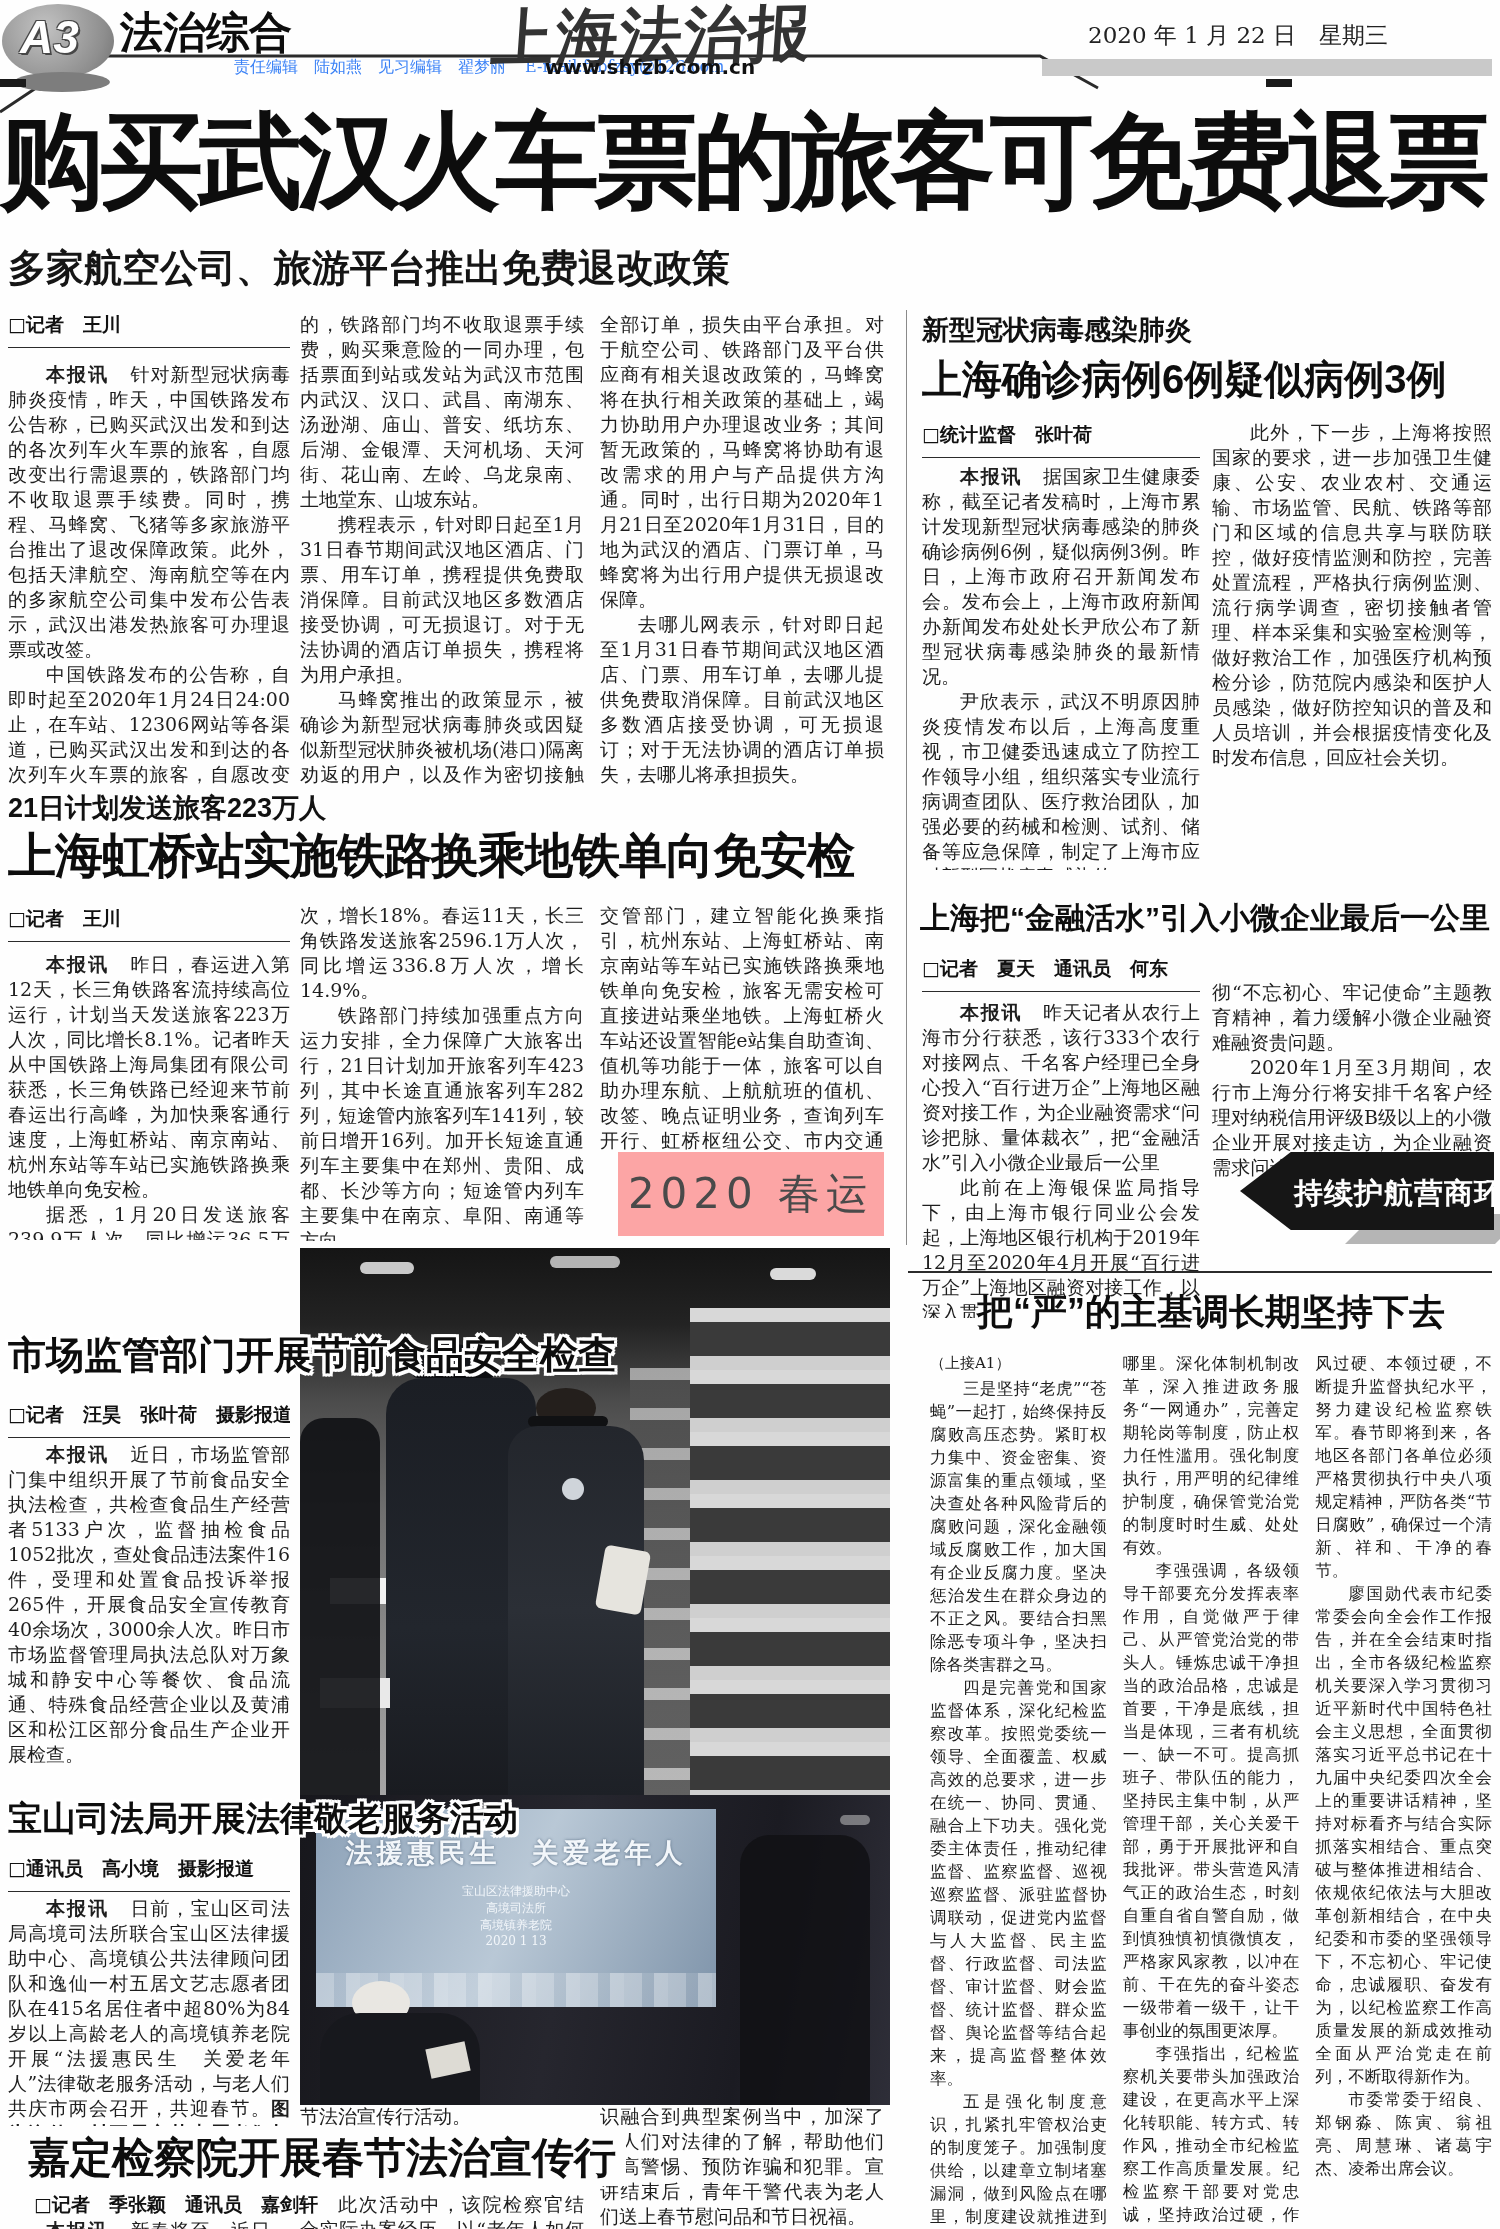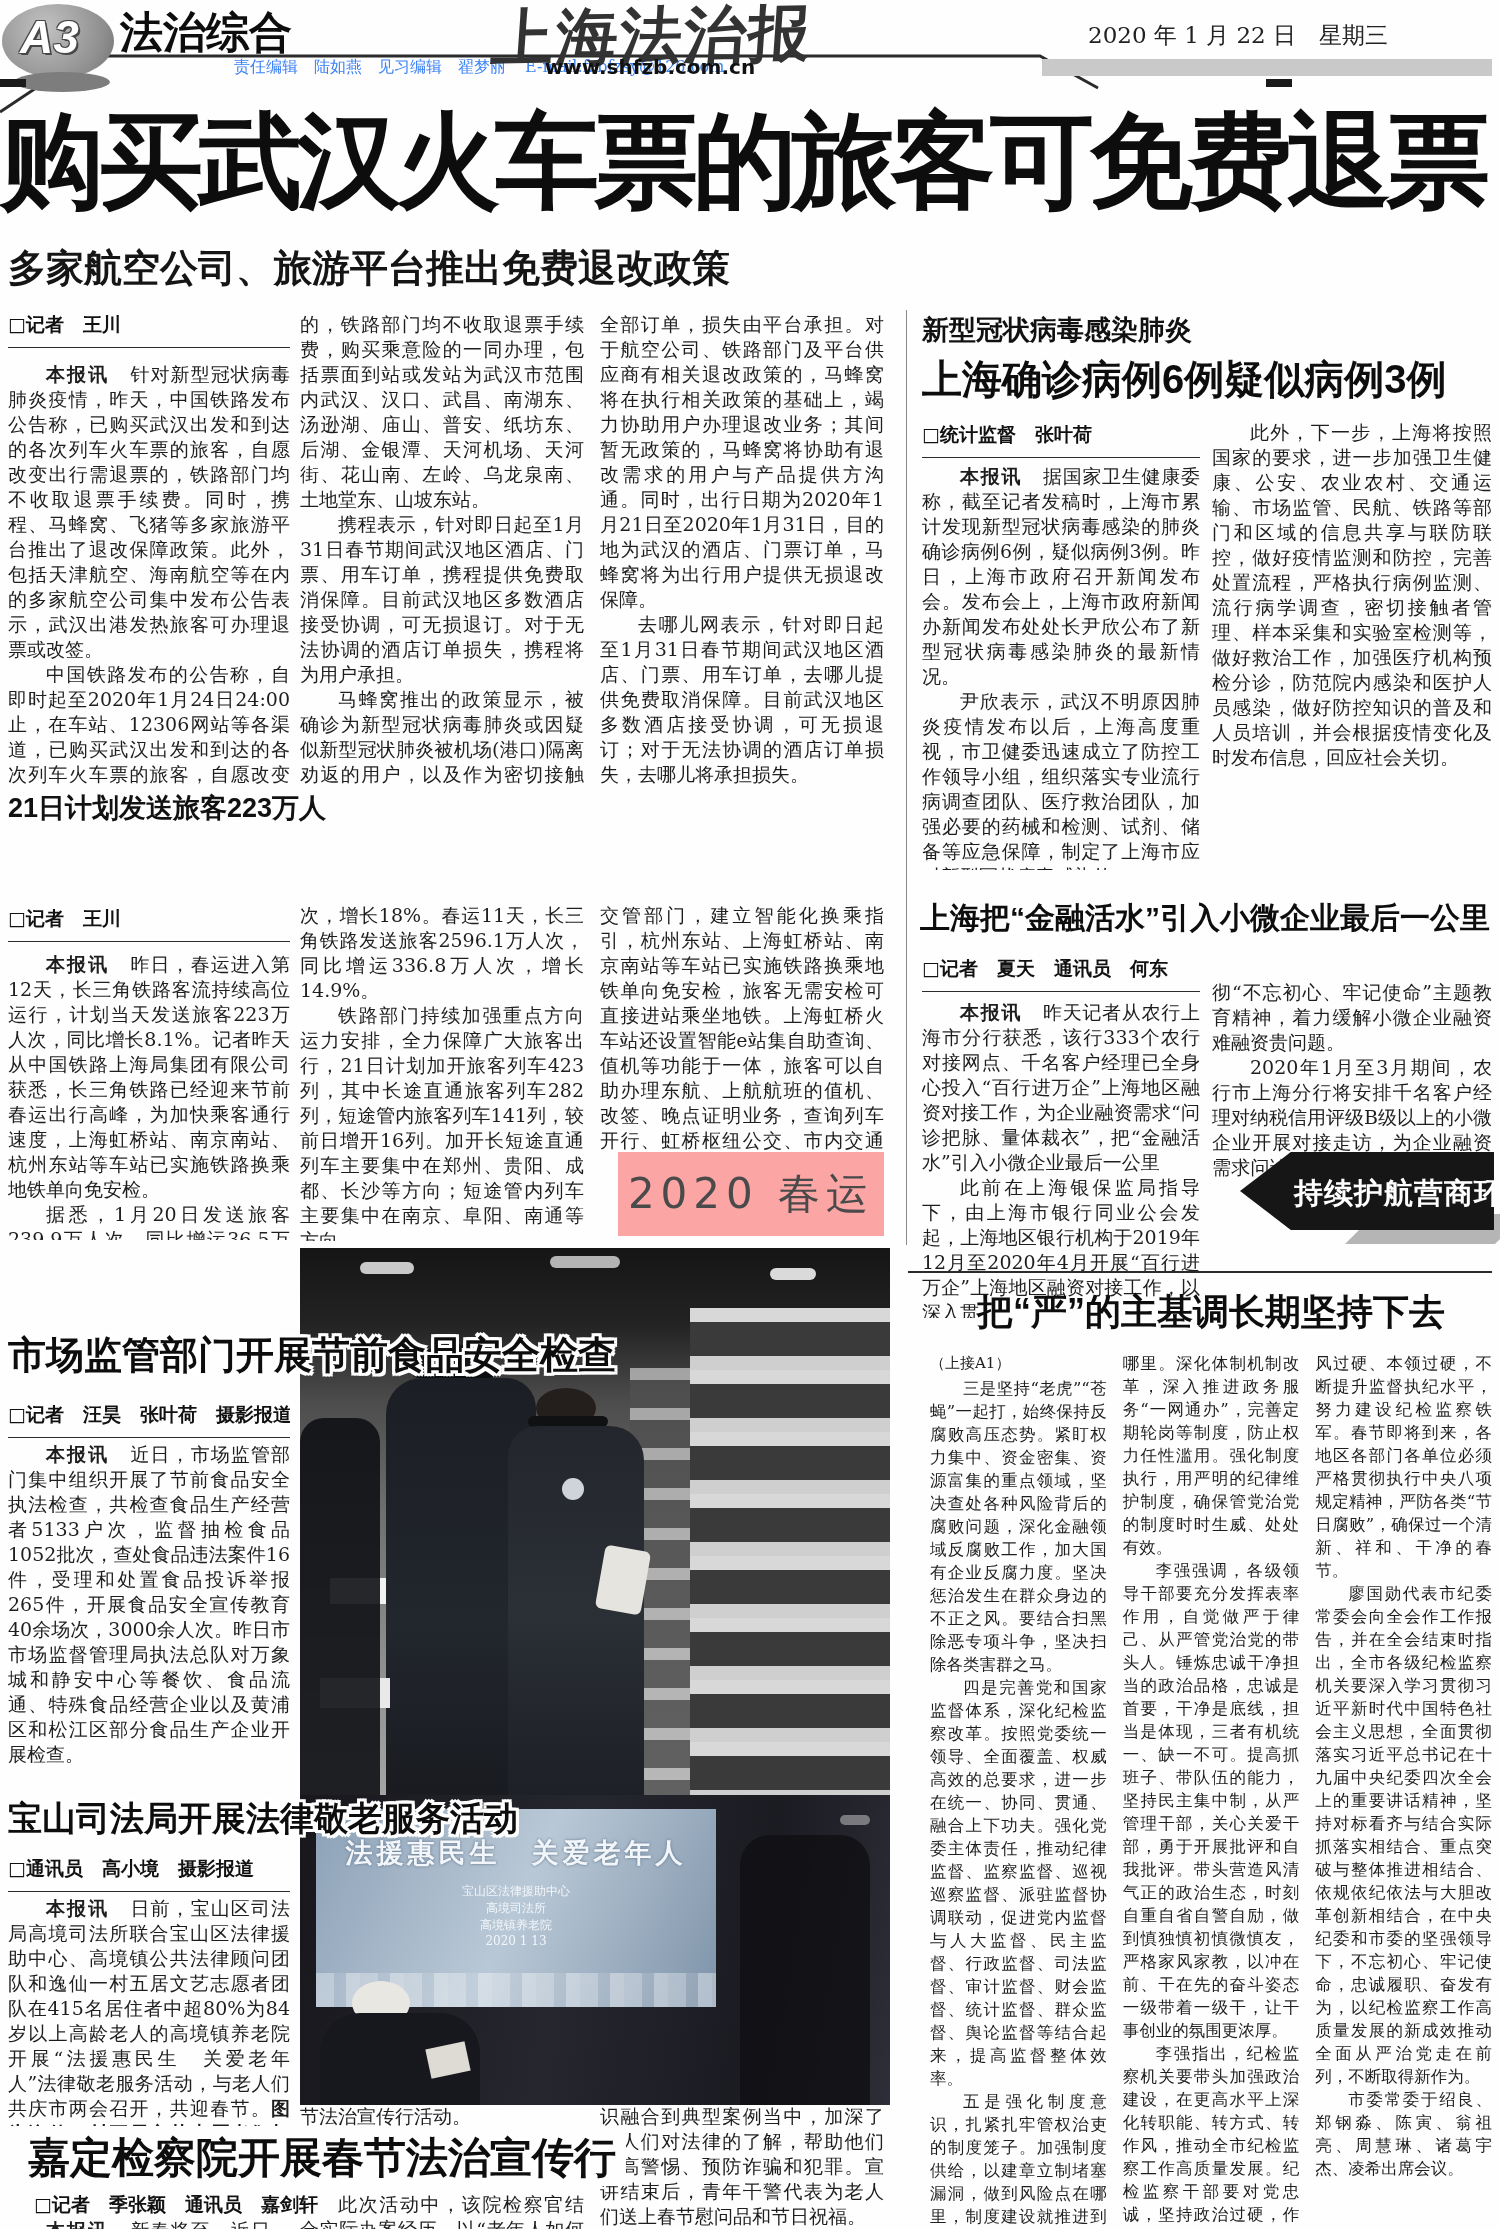--- a/index.html
+++ b/index.html
@@ -102,20 +102,21 @@
   <div class="abs byline" style="left:922px;top:422px;width:278px;">□统计监督　张叶荷</div>
   <div class="abs bodytext" style="left:922px;top:464px;width:278px;height:406px;">
       <p class="para"><b class="lead">本报讯　</b>据国家卫生健康委称，截至记者发稿时，上海市累计发现新型冠状病毒感染的肺炎确诊病例6例，疑似病例3例。昨日，上海市政府召开新闻发布会。发布会上，上海市政府新闻办新闻发布处处长尹欣公布了新型冠状病毒感染肺炎的最新情况。</p>
       <p class="para">尹欣表示，武汉不明原因肺炎疫情发布以后，上海高度重视，市卫健委迅速成立了防控工作领导小组，组织落实专业流行病调查团队、医疗救治团队，加强必要的药械和检测、试剂、储备等应急保障，制定了上海市应对新型冠状病毒感染的</p>
     </div>
   <div class="abs bodytext" style="left:1212px;top:420px;width:280px;height:452px;">
       <p class="para">此外，下一步，上海将按照国家的要求，进一步加强卫生健康、公安、农业农村、交通运输、市场监管、民航、铁路等部门和区域的信息共享与联防联控，做好疫情监测和防控，完善处置流程，严格执行病例监测、流行病学调查，密切接触者管理、样本采集和实验室检测等，做好救治工作，加强医疗机构预检分诊，防范院内感染和医护人员感染，做好防控知识的普及和人员培训，并会根据疫情变化及时发布信息，回应社会关切。</p>
     </div>
 
   <div class="abs kicker" style="left:8px;top:790px;font-size:27px;">21日计划发送旅客223万人</div>
+  <div class="abs headline" style="left:8px;top:824px;font-size:48px;letter-spacing:-1px;">上海虹桥站实施铁路换乘地铁单向免安检</div>
   <div class="abs byline" style="left:8px;top:906px;width:282px;">□记者　王川</div>
   <div class="abs bodytext" style="left:8px;top:952px;width:282px;height:288px;">
       <p class="para"><b class="lead">本报讯　</b>昨日，春运进入第12天，长三角铁路客流持续高位运行，计划当天发送旅客223万人次，同比增长8.1%。记者昨天从中国铁路上海局集团有限公司获悉，长三角铁路已经迎来节前春运出行高峰，为加快乘客通行速度，上海虹桥站、南京南站、杭州东站等车站已实施铁路换乘地铁单向免安检。</p>
       <p class="para">据悉，1月20日发送旅客239.9万人次，同比增运36.5万人</p>
     </div>
   <div class="abs bodytext" style="left:300px;top:903px;width:284px;height:338px;">
       <p class="para ni">次，增长18%。春运11天，长三角铁路发送旅客2596.1万人次，同比增运336.8万人次，增长14.9%。</p>
       <p class="para">铁路部门持续加强重点方向运力安排，全力保障广大旅客出行，21日计划加开旅客列车423列，其中长途直通旅客列车282列，短途管内旅客列车141列，较前日增开16列。加开长短途直通列车主要集中在郑州、贵阳、成都、长沙等方向；短途管内列车主要集中在南京、阜阳、南通等方向。</p>
     </div>
   <div class="abs bodytext" style="left:600px;top:903px;width:284px;height:250px;">

